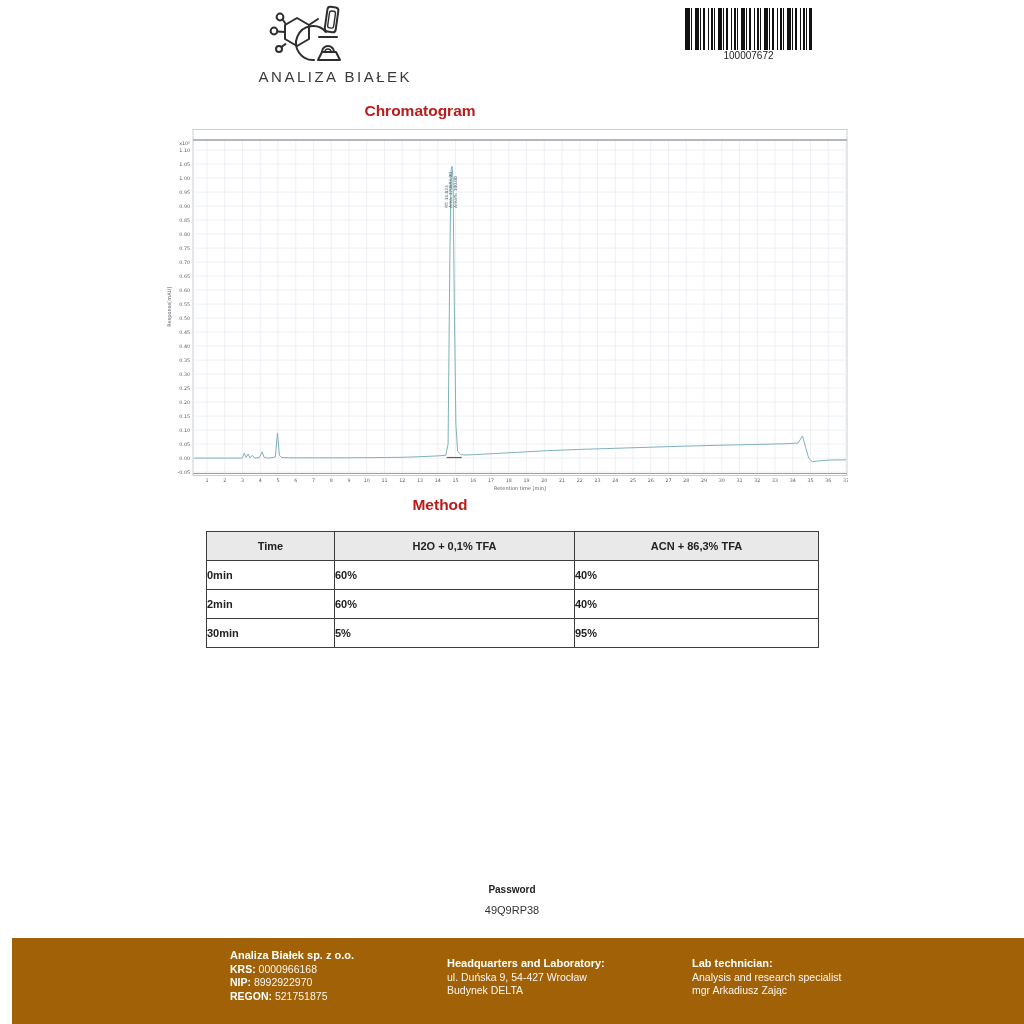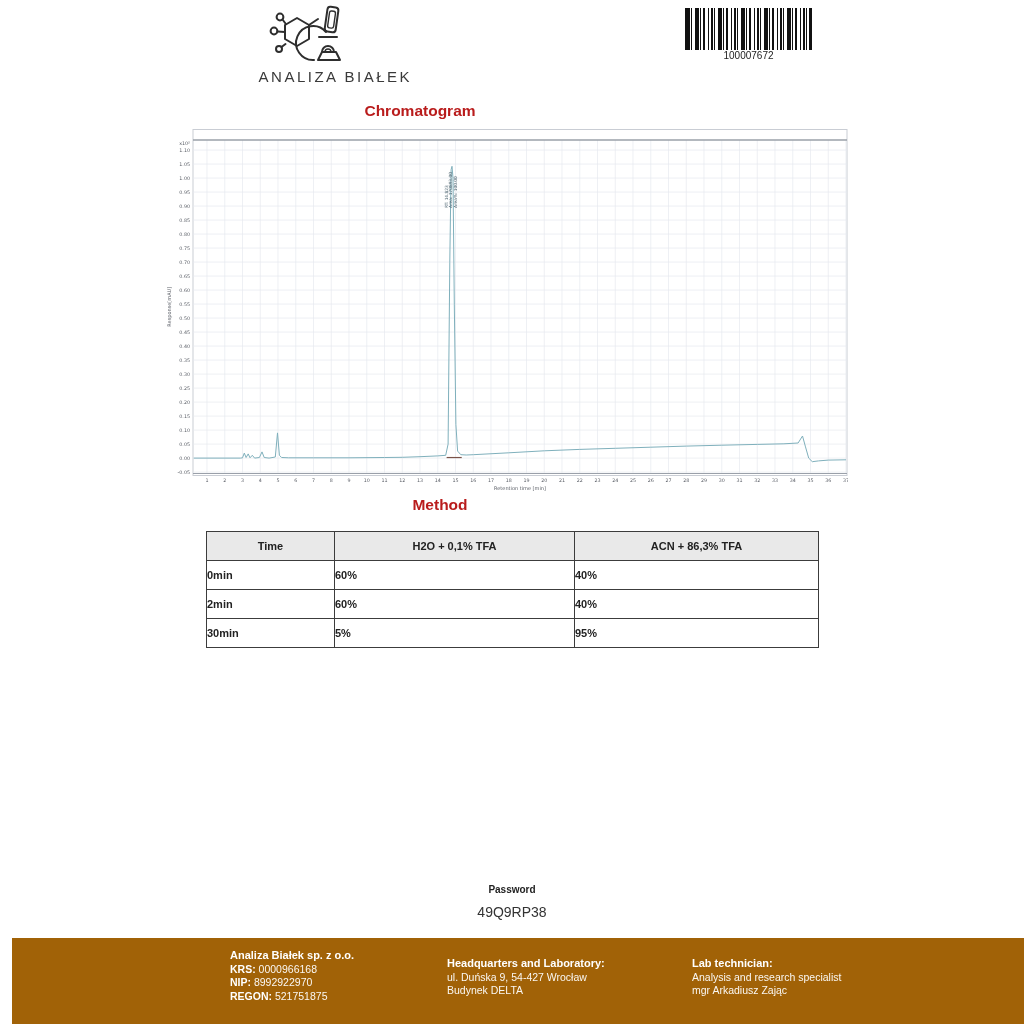--- a/index.html
+++ b/index.html
@@ -35,21 +35,21 @@
   
   #method-table { left:206px; top:531px; width:612px; border-collapse:collapse; table-layout:fixed; }
   #method-table th, #method-table td {
     border:1.5px solid #3c3c3c; height:29px; vertical-align:middle;
     font-size:11px; font-weight:bold; color:#222; }
   #method-table th { background:#e9e9e9; }
 
   
   #password-block { left:0; top:884px; width:1024px; text-align:center; }
   #password-label { font-size:10px; font-weight:bold; color:#222; }
-  #password-value { margin-top:9px; font-size:14px; color:#333; }
+  #password-value { margin-top:9px; font-size:11px; color:#333; }
 
   
   #footer { left:12px; top:938px; width:1024px; height:86px; background:#a16207; color:#ffffff; }
   .footer-col { position:absolute; font-size:10.5px; line-height:13.5px; color:rgba(255,255,255,0.95); }
   .footer-col .col-title { font-size:11px; font-weight:bold; color:#ffffff; }
   #footer-company { left:218px; top:11px; }
   #footer-hq { left:435px; top:19px; }
   #footer-tech { left:680px; top:19px; }
   .inline-label { font-weight:bold; color:#ffffff; }
 </style>

